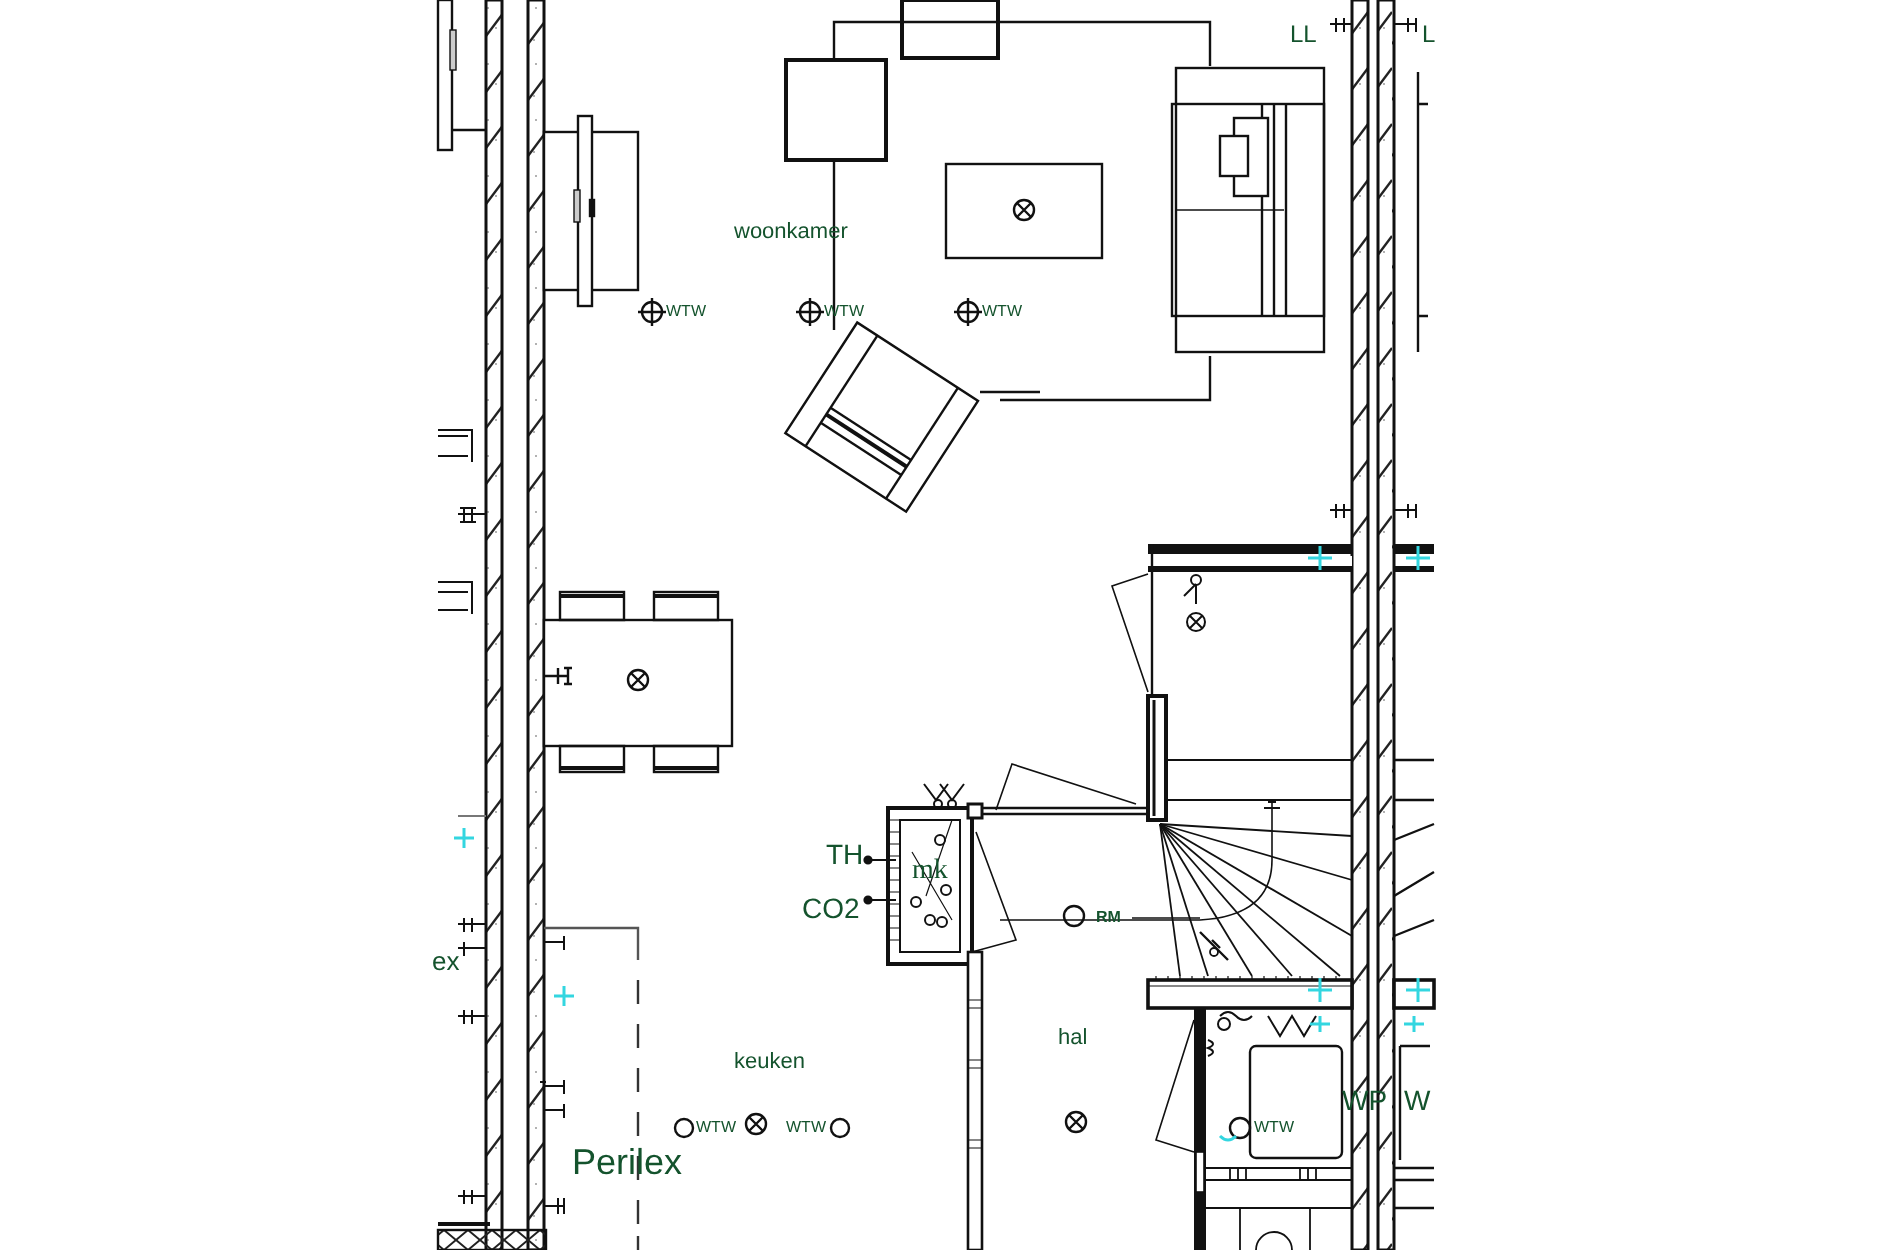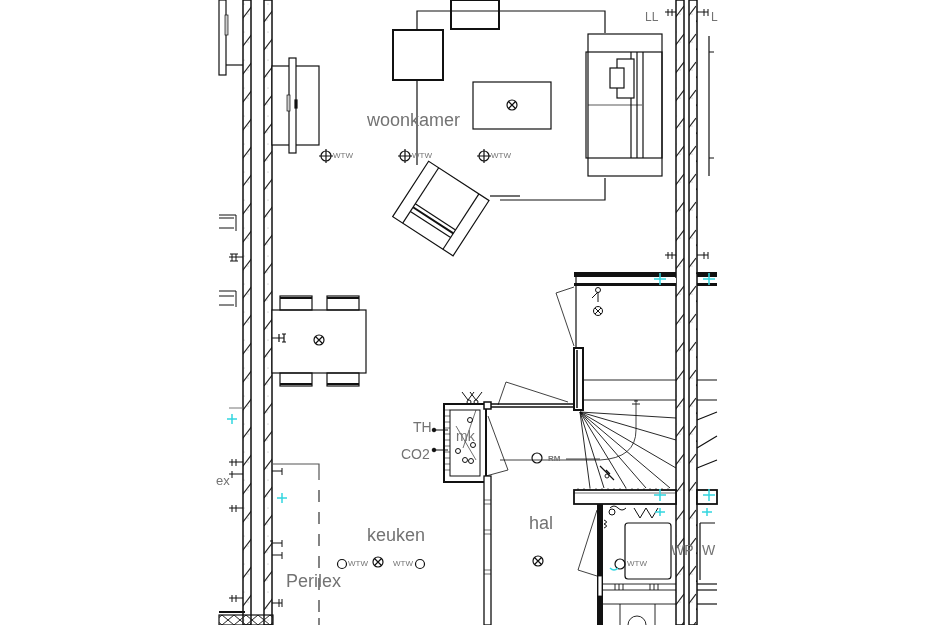--- a/index.html
+++ b/index.html
@@ -1,19 +1,19 @@
 <!DOCTYPE html>
 <html><head>
   <meta charset="utf-8">
   <style>
     html, body { margin: 0; padding: 0; background: #ffffff; }
     body { width: 945px; height: 625px; overflow: hidden; position: relative; font-family: "Liberation Sans", sans-serif; }
     #plan { position: absolute; left: 0; top: 0; width: 945px; height: 625px; }
-    .lbl { position: absolute; color: #737373; font-family: "Liberation Sans", sans-serif; white-space: nowrap; line-height: 1; }
-    .room { font-size: 18px; }
+    .lbl { position: absolute; color: #14532d; font-family: "Liberation Sans", sans-serif; white-space: nowrap; line-height: 1; }
+    .room { font-size: 11px; }
     .sym { font-size: 14px; }
     .tiny { font-size: 8px; }
     .wp { font-size: 14px; }
   </style>
 </head>
 <body>
 
 <div id="floor-plan">
 <svg id="plan" viewBox="0 0 945 625" xmlns="http://www.w3.org/2000/svg">
   <defs>
@@ -300,21 +300,21 @@
     <path d="M709 489 v12 M703 495 h12"></path>
     <path d="M610 568 q4 4 8 0"></path>
     <path d="M660 508 v8 M655 512 h10"></path>
     <path d="M707 508 v8 M702 512 h10"></path>
   </g>
 </svg>
 
 <span class="lbl room" style="left:367px; top:111px;">woonkamer</span>
 <span class="lbl room" style="left:367px; top:526px;">keuken</span>
 <span class="lbl room" style="left:529px; top:514px;">hal</span>
-<span class="lbl sym" style="left:456px; top:429px;">mk</span>
+<span class="lbl sym" style="left:456px; top:429px;font-family:Liberation Serif, serif;">mk</span>
 
 <span class="lbl tiny" style="left:333px; top:152px;">WTW</span>
 <span class="lbl tiny" style="left:412px; top:152px;">WTW</span>
 <span class="lbl tiny" style="left:491px; top:152px;">WTW</span>
 <span class="lbl tiny" style="left:348px; top:560px;">WTW</span>
 <span class="lbl tiny" style="left:393px; top:560px;">WTW</span>
 <span class="lbl tiny" style="left:627px; top:560px;">WTW</span>
 
 <span class="lbl sym" style="left:413px; top:420px;">TH</span>
 <span class="lbl sym" style="left:401px; top:447px;">CO2</span>

